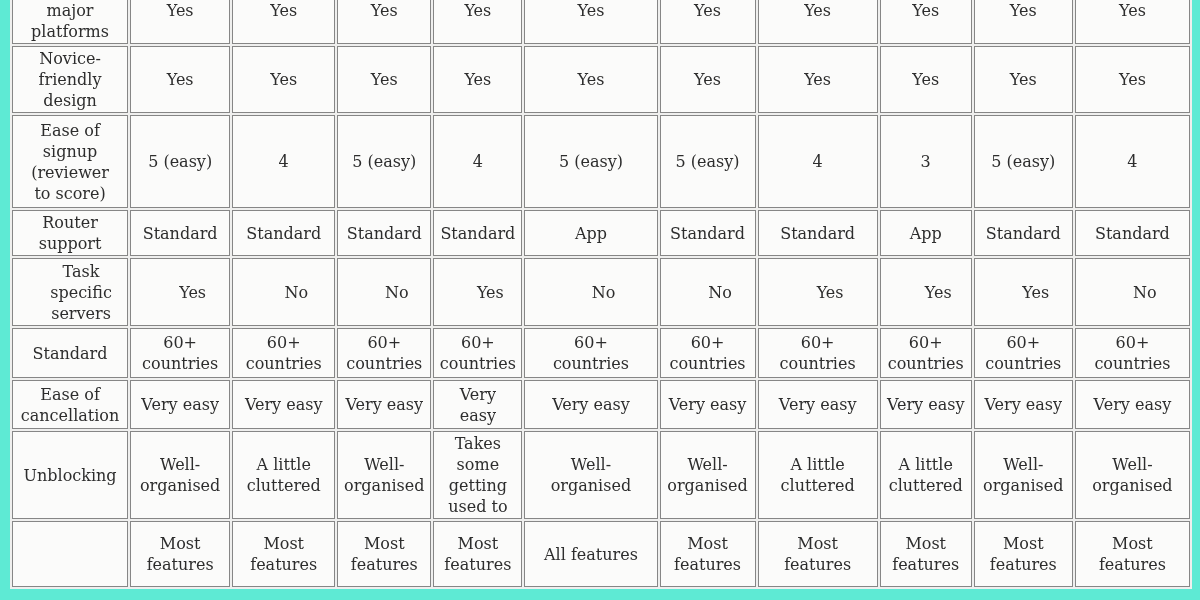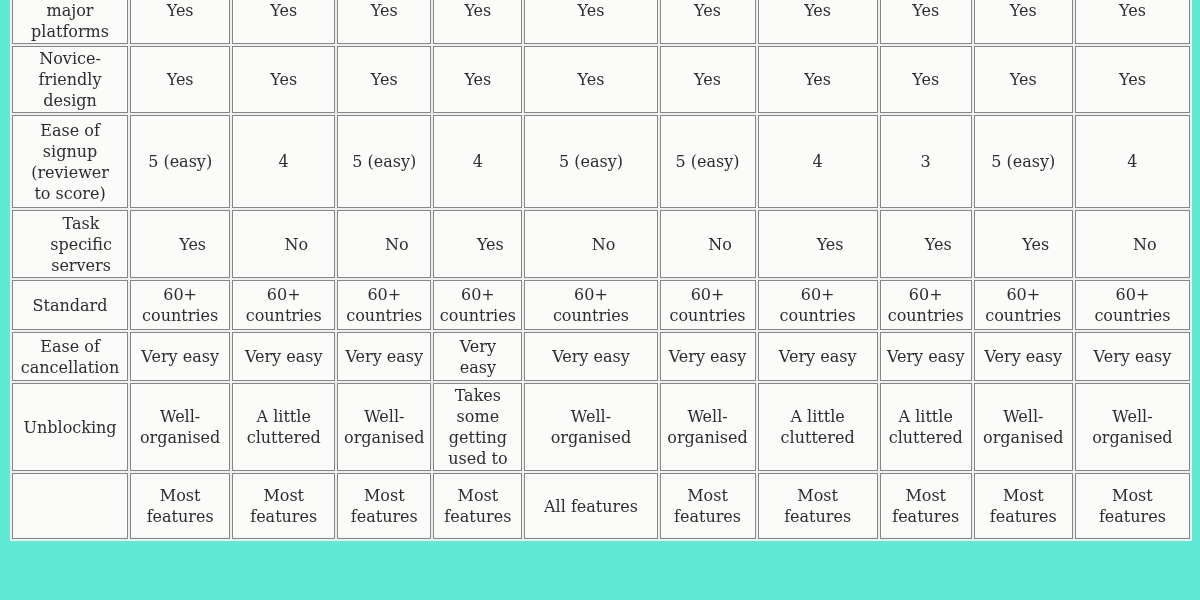--- a/index.html
+++ b/index.html
@@ -126,20 +126,34 @@
             <td>4</td>
             <td>5 (easy)</td>
             <td>4</td>
             <td>5 (easy)</td>
             <td>5 (easy)</td>
             <td>4</td>
             <td>3</td>
             <td>5 (easy)</td>
             <td>4</td>
           </tr>
+          <tr class="r3">
+            <th>Router
+support</th>
+            <td>Standard</td>
+            <td>Standard</td>
+            <td>Standard</td>
+            <td>Standard</td>
+            <td>App</td>
+            <td>Standard</td>
+            <td>Standard</td>
+            <td>App</td>
+            <td>Standard</td>
+            <td>Standard</td>
+          </tr>
           <tr class="r5">
             <th>Task
 specific
 servers</th>
             <td>Yes</td>
             <td>No</td>
             <td>No</td>
             <td>Yes</td>
             <td>No</td>
             <td>No</td>

